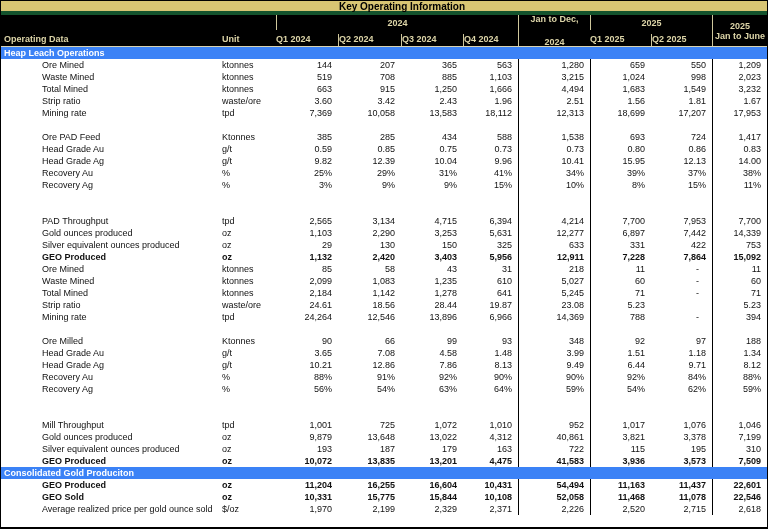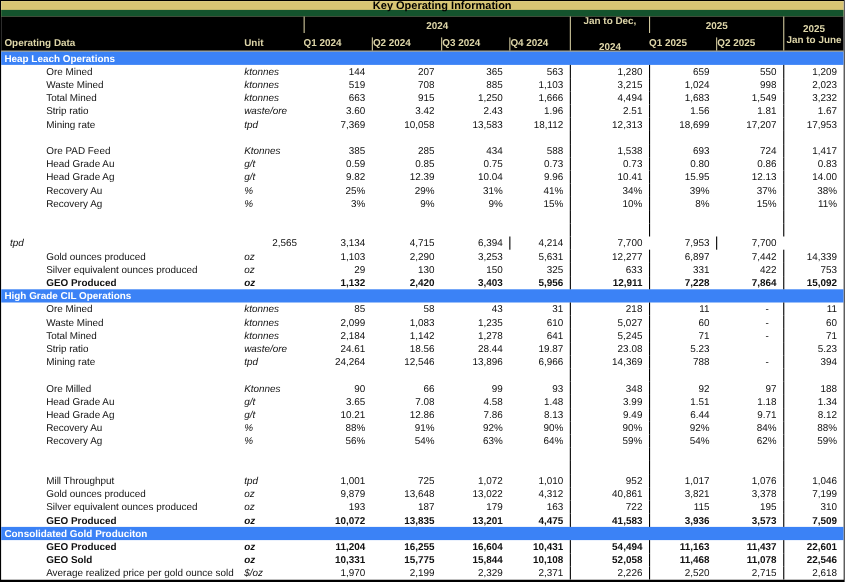--- a/index.html
+++ b/index.html
@@ -16,21 +16,21 @@
 
   .sheet{
     width:768px; height:529px;
     border:1px solid #000; border-bottom-width:2px;
     background:#fff; color:var(--ink);
     overflow:hidden;
   }
 
   .title-bar{
     height:14px; background:var(--title-bg);
-    border-bottom:6px solid #14532d;
+    border-bottom:4px solid #14532d;
     display:flex; align-items:center; justify-content:center;
     font-size:10px; font-weight:bold; color:#000;padding-left:36px;
   }
 
   .header{
     height:32px; background:#000; color:var(--hdr-text);
     display:grid; grid-template-columns:var(--cols); grid-template-rows:15px 16px;
     border-bottom:1px solid #d9d3b2;
     font-size:9px; font-weight:bold;
   }
@@ -57,21 +57,21 @@
     height:12px; line-height:12px; background:#3b82f6; color:#fff;
     font-size:9px; font-weight:bold; padding-left:3px; white-space:nowrap;
   }
 
   .row{ display:grid; grid-template-columns:var(--cols); height:12px; }
   .row .cell{
     height:12px; line-height:12px; font-size:9px;
     white-space:nowrap; overflow:hidden;
   }
   .row .label{ padding-left:2px;margin-left:39px; }
-  .row .unit{ padding-left:8px;font-style:italic; }
+  .row .unit{ padding-left:8px; }
   .row .num{ text-align:right; padding-right:6px; }
   .row .num.dash{ padding-right:13px; }
   .row .vline{ border-left:1px solid #000; }
   .row.b .cell{ font-weight:bold; }
 </style>
 </head>
 <body>
 
 <div class="sheet">
 
@@ -254,20 +254,21 @@
     <div class="cell num"></div>
     <div class="cell num"></div>
     <div class="cell num"></div>
     <div class="cell num"></div>
     <div class="cell num vline"></div>
     <div class="cell num vline"></div>
     <div class="cell num"></div>
     <div class="cell num vline"></div>
   </div>
       <div class="row">
+    <div class="cell label">PAD Throughput</div>
     <div class="cell unit">tpd</div>
     <div class="cell num">2,565</div>
     <div class="cell num">3,134</div>
     <div class="cell num">4,715</div>
     <div class="cell num">6,394</div>
     <div class="cell num vline">4,214</div>
     <div class="cell num vline">7,700</div>
     <div class="cell num">7,953</div>
     <div class="cell num vline">7,700</div>
   </div>
@@ -299,23 +300,20 @@
     <div class="cell label">GEO Produced</div>
     <div class="cell unit">oz</div>
     <div class="cell num">1,132</div>
     <div class="cell num">2,420</div>
     <div class="cell num">3,403</div>
     <div class="cell num">5,956</div>
     <div class="cell num vline">12,911</div>
     <div class="cell num vline">7,228</div>
     <div class="cell num">7,864</div>
     <div class="cell num vline">15,092</div>
-  </div>
-      <div class="section-bar">
-    <span>High Grade CIL Operations</span>
   </div>
       <div class="row">
     <div class="cell label">Ore Mined</div>
     <div class="cell unit">ktonnes</div>
     <div class="cell num">85</div>
     <div class="cell num">58</div>
     <div class="cell num">43</div>
     <div class="cell num">31</div>
     <div class="cell num vline">218</div>
     <div class="cell num vline">11</div>

